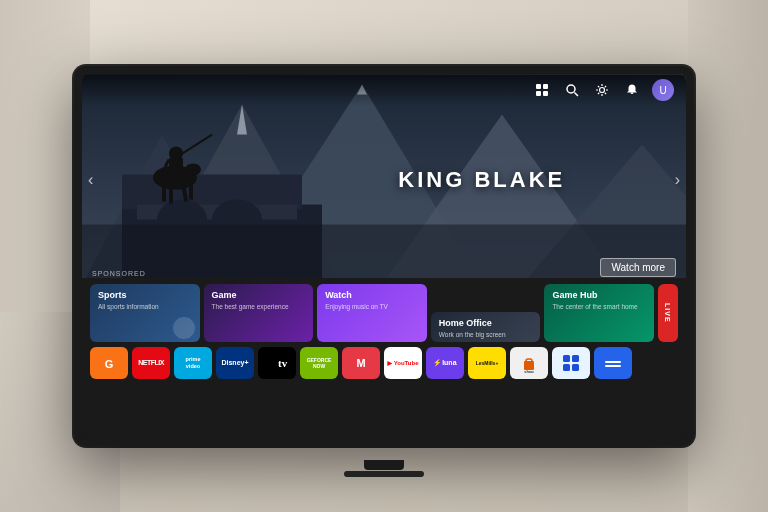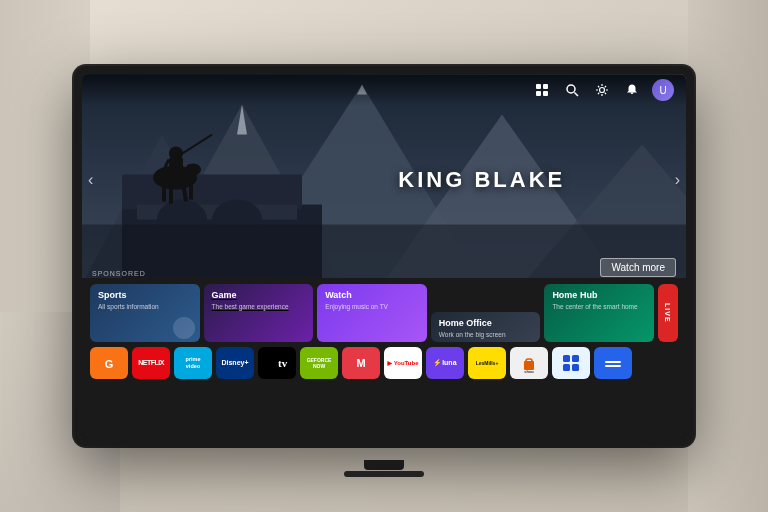--- a/index.html
+++ b/index.html
@@ -205,21 +205,20 @@
       position: relative;
       overflow: hidden;
       cursor: pointer;
     }
 
     .category-card.sports {
       background: linear-gradient(135deg, #1e3a5f, #2d5a8e);
     }
     .category-card.game {
       background: linear-gradient(135deg, #2d1b4e, #6b21a8);
-      text-decoration: underline;
     }
     .category-card.music {
       background: linear-gradient(135deg, #7c3aed, #a855f7);
     }
     .category-card.home-office {
       background: linear-gradient(135deg, #1f2937, #374151);
       margin-top: 28px;
     }
     .category-card.home-hub {
       background: linear-gradient(135deg, #065f46, #059669);
@@ -455,21 +454,21 @@
           <div class="card-title">Watch</div>
           <div class="card-subtitle">Enjoying music on TV</div>
         </div>
 
         <div class="category-card home-office">
           <div class="card-title">Home Office</div>
           <div class="card-subtitle">Work on the big screen</div>
         </div>
 
         <div class="category-card home-hub">
-          <div class="card-title">Home Hub</div>
+          <div class="card-title">Game Hub</div>
           <div class="card-subtitle">The center of the smart home</div>
         </div>
 
         <div class="category-card live">
           <div class="live-label">LIVE</div>
         </div>
 
       </div>
 
       <div class="apps-row">

